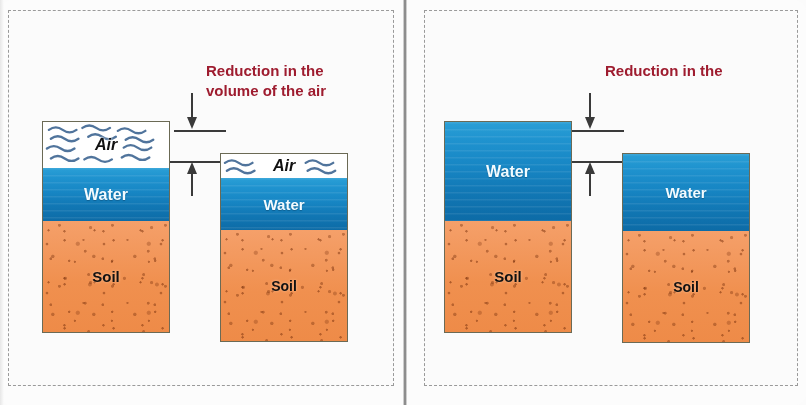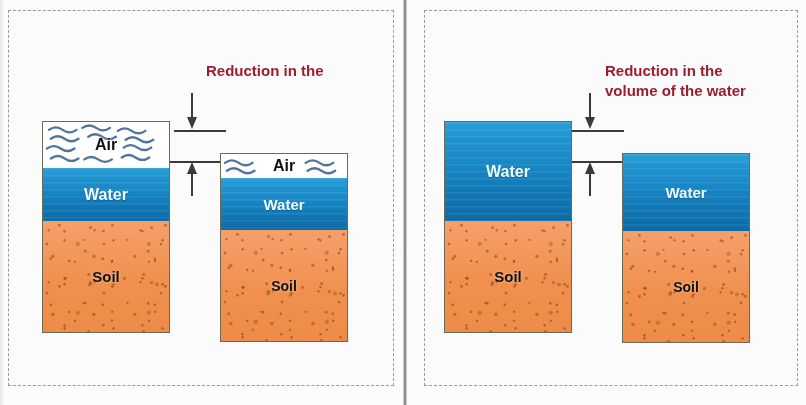--- a/index.html
+++ b/index.html
@@ -88,20 +88,21 @@
     box-sizing: border-box;
     display: flex;
     align-items: center;
     justify-content: center;
     overflow: hidden;
   }
 
   
   .layer-air {
     background: #ffffff;
+    font-style: italic;
   }
   .layer-air .layer-label {
     color: #111111;
     font-weight: 700;
     text-shadow: 0 0 2px #fff, 0 0 3px #fff;
     position: relative;
     z-index: 3;
   }
   .air-waves {
     position: absolute;
@@ -194,20 +195,21 @@
 
 <div id="root">
 
   <div class="edge-shadow-left"></div>
   <div class="panel-divider"></div>
 
   <div class="panel" id="panel-compaction">
 
     <div class="annotation" style="left:197px; top:50px;">
       <span class="ann-line">Reduction in the</span>
+      <span class="ann-line">volume of the air</span>
     </div>
 
     <div class="measure" style="left:160px; top:80px; width:60px; height:110px;">
       <svg class="arrow-svg" width="60" height="110" viewBox="0 0 60 110">
         <line x1="23" y1="2" x2="23" y2="30" stroke="#3a3a3a" stroke-width="2"></line>
         <polygon points="23,38 18,26 28,26" fill="#3a3a3a"></polygon>
       </svg>
       <div class="tick" style="left:5px; top:39px; width:52px;"></div>
       <div class="tick" style="left:1px; top:70px; width:56px;"></div>
       <svg class="arrow-svg" width="60" height="110" viewBox="0 0 60 110" style="top:0;left:0;">
@@ -264,21 +266,20 @@
         <span class="layer-label" style="font-size:14px;">Soil</span>
       </div>
     </div>
 
   </div>
 
   <div class="panel" id="panel-consolidation">
 
     <div class="annotation" style="left:180px; top:50px;">
       <span class="ann-line">Reduction in the</span>
-      <span class="ann-line">volume of the water</span>
     </div>
 
     <div class="measure" style="left:142px; top:80px; width:60px; height:110px;">
       <svg class="arrow-svg" width="60" height="110" viewBox="0 0 60 110">
         <line x1="23" y1="2" x2="23" y2="30" stroke="#3a3a3a" stroke-width="2"></line>
         <polygon points="23,38 18,26 28,26" fill="#3a3a3a"></polygon>
       </svg>
       <div class="tick" style="left:5px; top:39px; width:52px;"></div>
       <div class="tick" style="left:1px; top:70px; width:56px;"></div>
       <svg class="arrow-svg" width="60" height="110" viewBox="0 0 60 110" style="top:0;left:0;">

